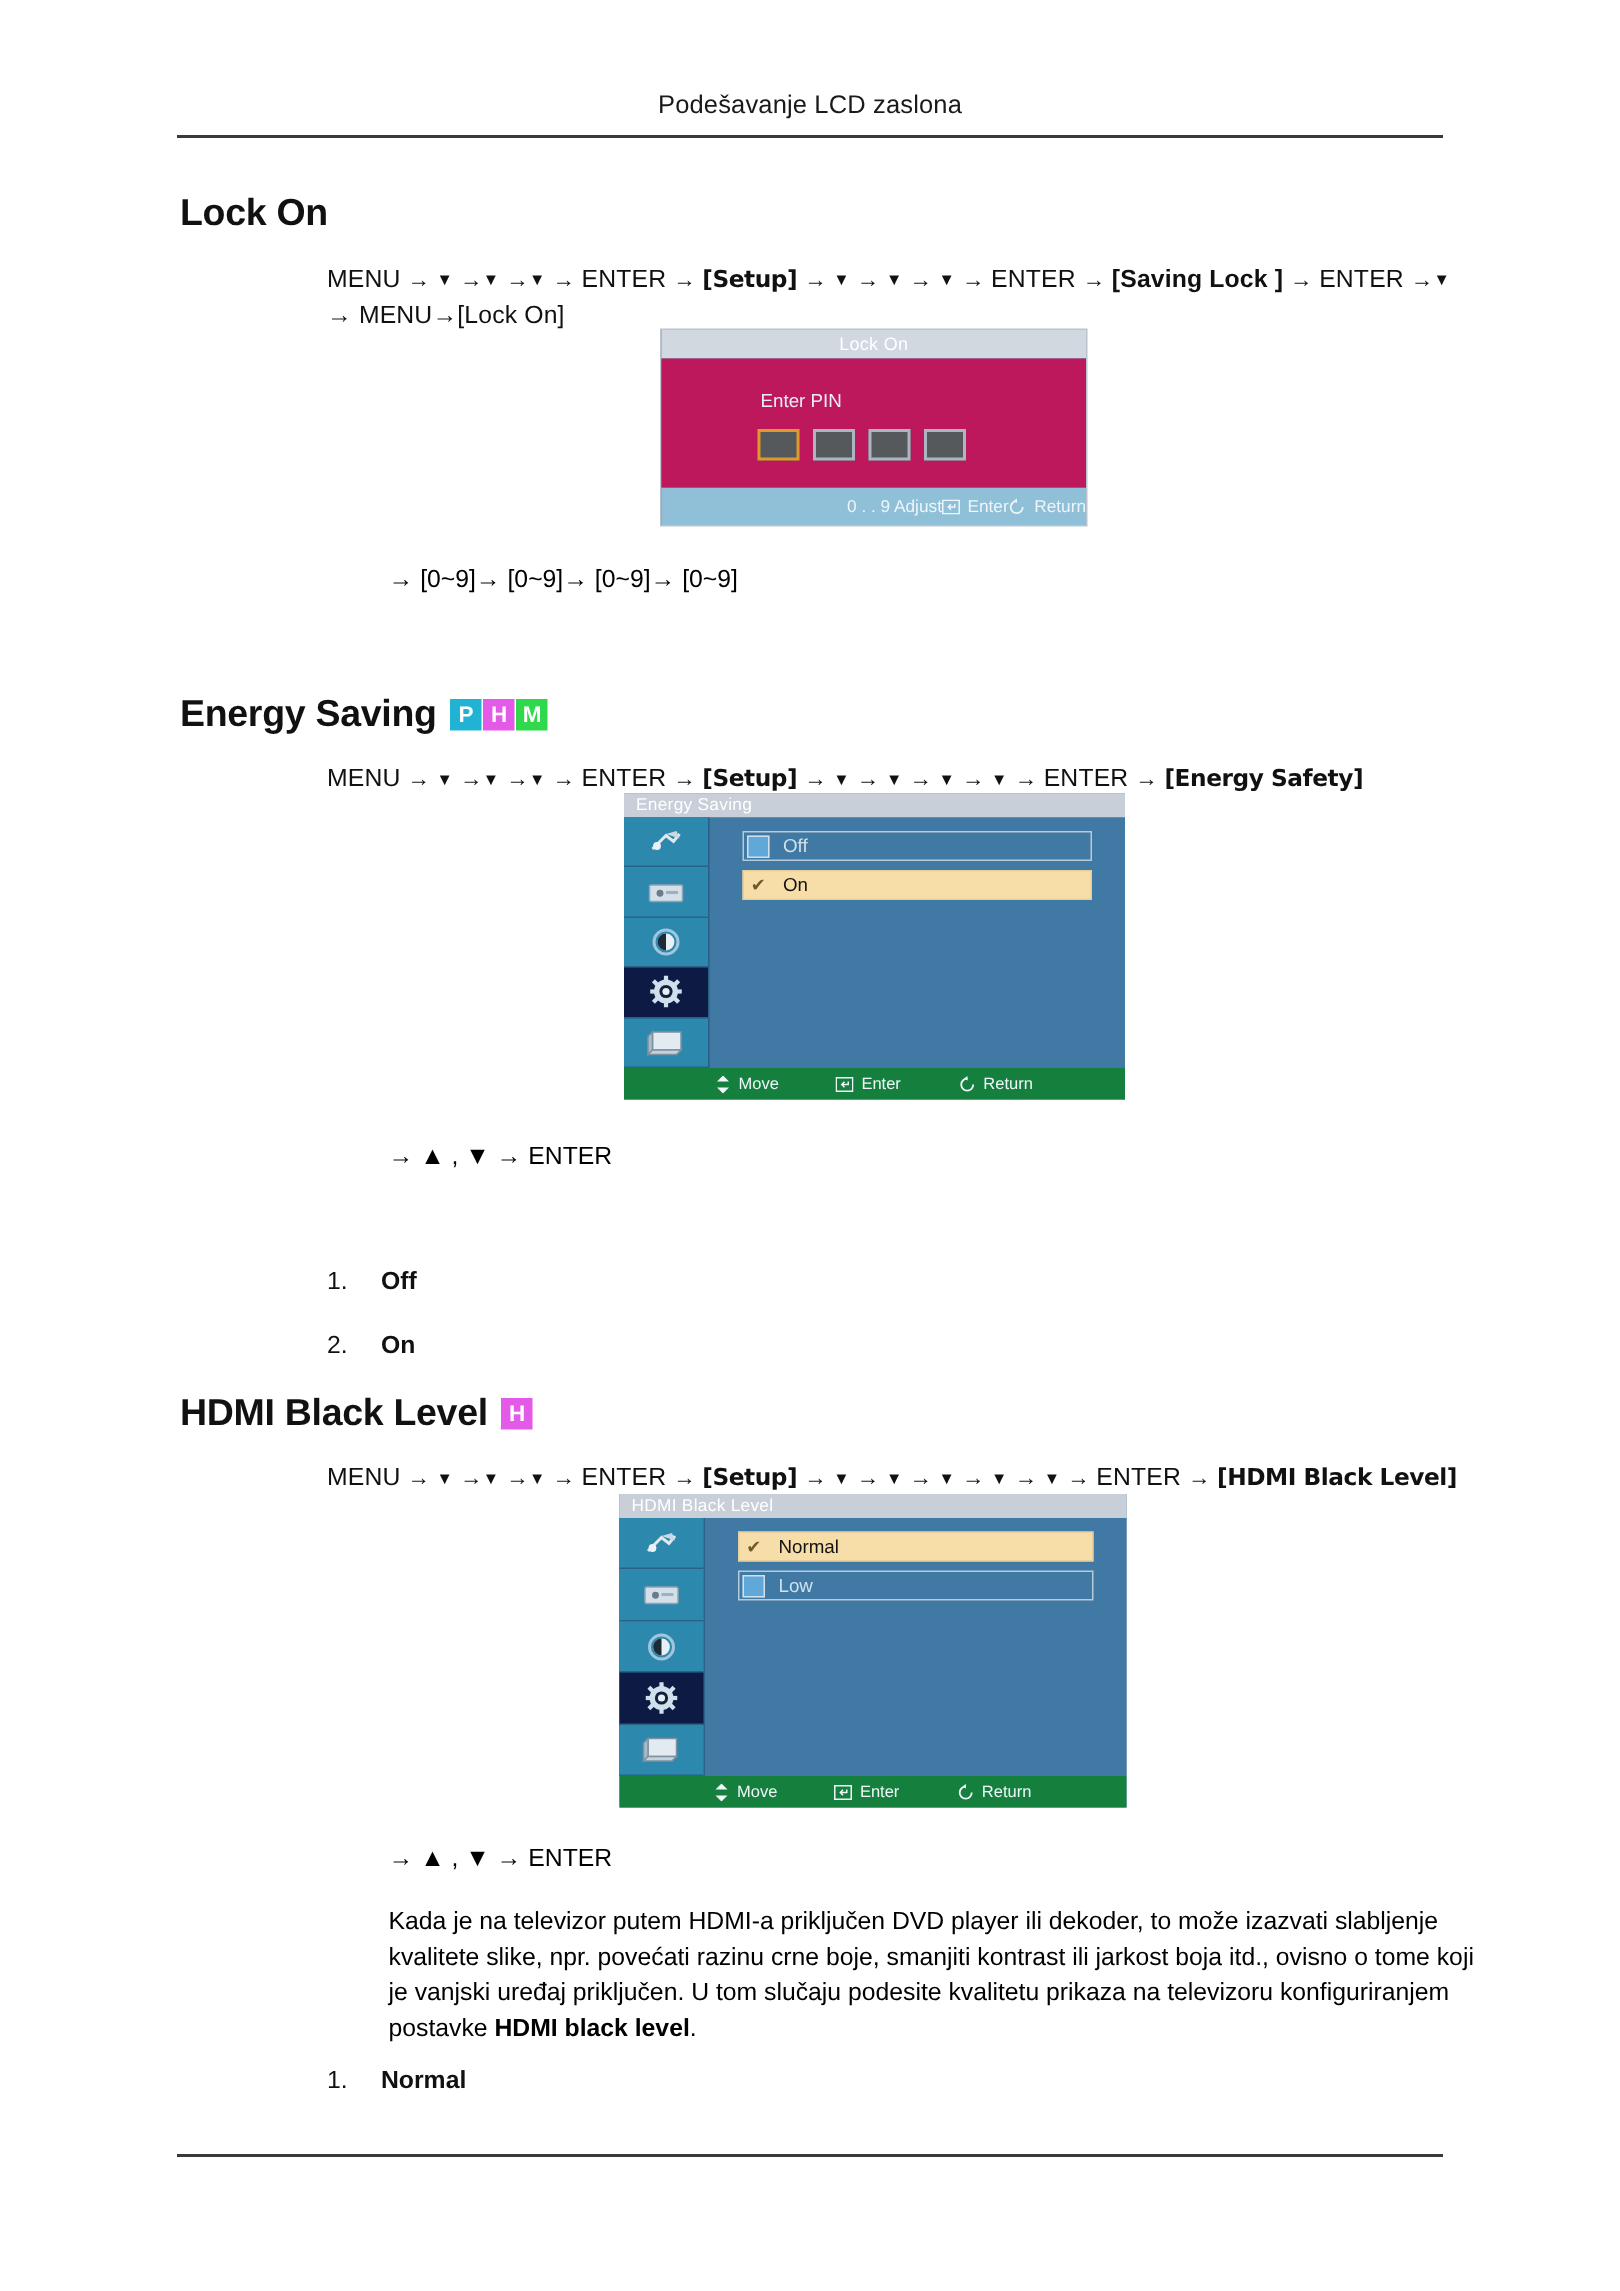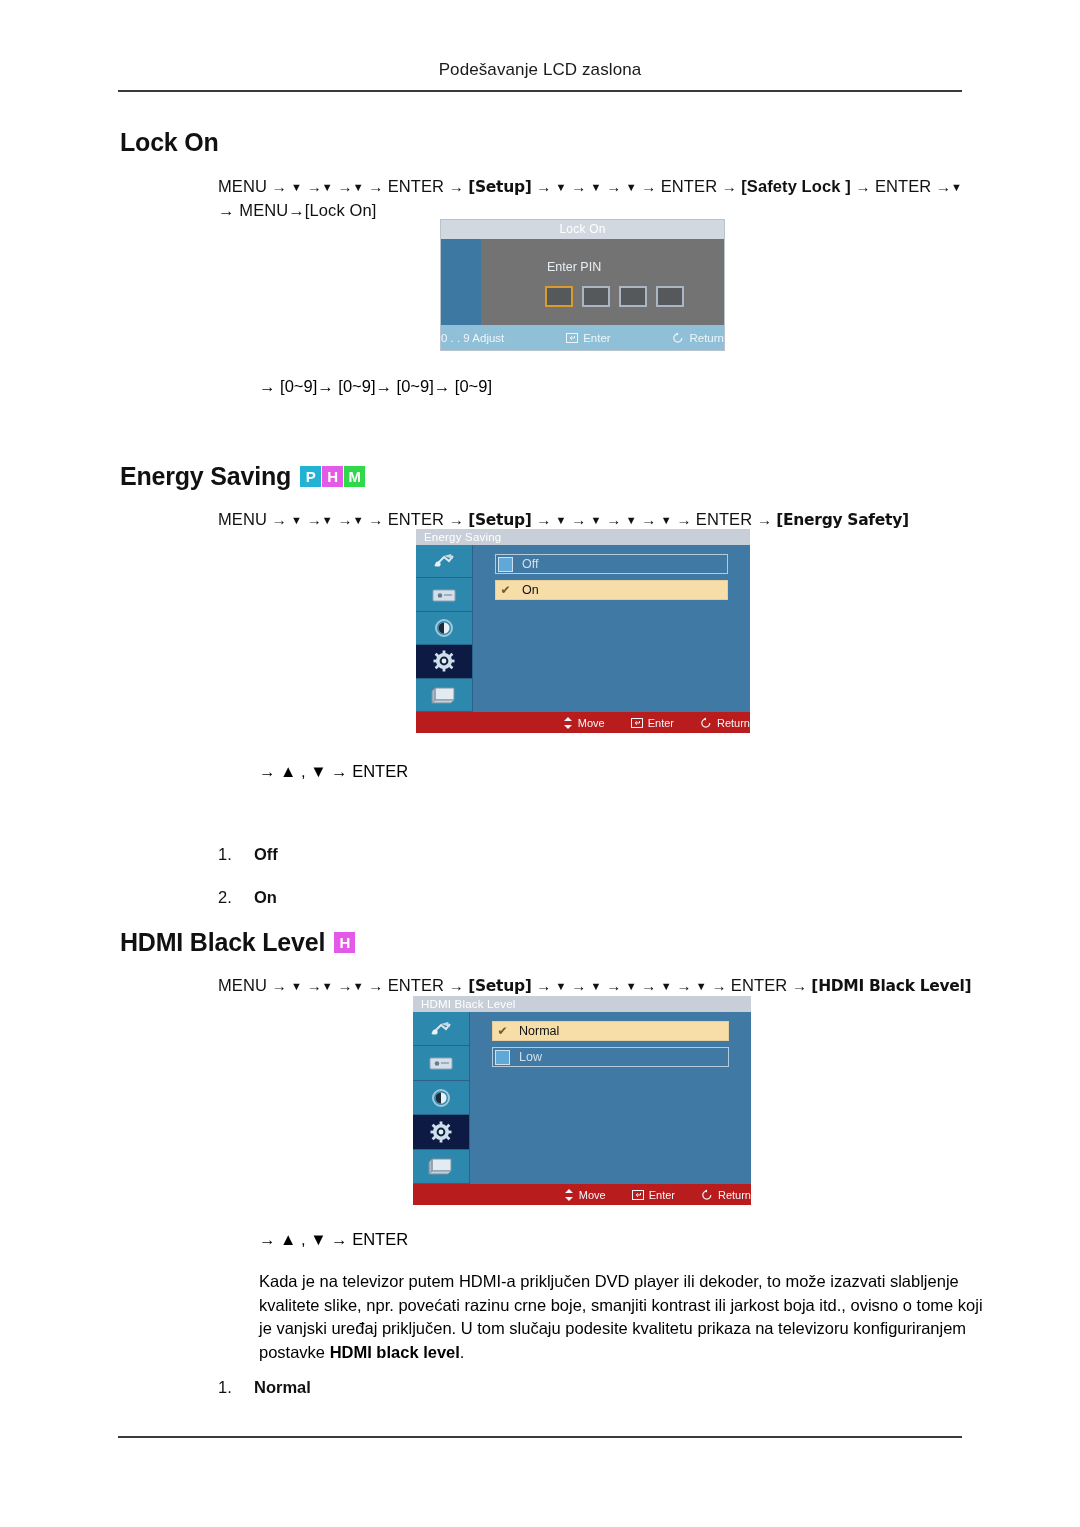--- a/index.html
+++ b/index.html
@@ -125,22 +125,21 @@
     background: #d2d8e0;
     color: #ffffff;
     font-size: 12px;
     text-align: center;
     line-height: 19px;
     letter-spacing: 0.2px;
   }
   .osd-lock .body {
     position: relative;
     height: 86px;
-    background: #737373;
-    margin-left: 40px;
+    background: #be185d;
   }
   .osd-lock .enter-pin {
     position: absolute;
     left: 66px; top: 21px;
     color: #e9eef3;
     font-size: 12.5px;
   }
   .pin-row {
     position: absolute;
     left: 64px; top: 47px;
@@ -151,21 +150,21 @@
     width: 28px; height: 21px;
     background: #55595b;
     border: 2px solid #aab6c2;
   }
   .pin-box.focused { border-color: #dd9a2c; }
   .osd-lock .footbar {
     height: 25px;
     background: #8fc0d8;
     display: flex;
     align-items: center;
-    justify-content: space-between;
+    justify-content: flex-end;
     font-size: 11.5px;
     color: #eef5fa;
   }
   .osd-lock .footbar .fitem { display: flex; align-items: center; gap: 5px; }
 
   
   .osd-menu {
     position: absolute;
     background: #3d78a3;
   }
@@ -235,25 +234,25 @@
   .opt-row.unselected .opt-marker {
     background: #5fa8d8;
     border: 1px solid #cfe0ec;
   }
   .opt-row.selected .opt-marker {
     color: #6d5a2a;
     font-size: 12px;
   }
   .osd-menu .mfoot {
     height: 21px;
-    background: #b91c1c;
+    background: #15803d;
     display: flex;
     align-items: center;
-    justify-content: flex-end;
-    gap: 26px;
+    justify-content: center;
+    gap: 38px;
     font-size: 11px;
     color: #f0f7fb;
   }
   .osd-menu .mfoot .fitem { display: flex; align-items: center; gap: 5px; }
 </style>
 </head>
 <body>
 
 <div class="page">
 
@@ -272,21 +271,21 @@
     <span class="arrow"> → </span>
     <span class="tok">ENTER</span>
     <span class="arrow"> → </span>
     <span class="boxed">[Setup]</span>
     <span class="arrow"> → </span><span class="dn">▼</span>
     <span class="arrow">→ </span><span class="dn">▼</span>
     <span class="arrow">→ </span><span class="dn">▼</span>
     <span class="arrow"> → </span>
     <span class="tok">ENTER</span>
     <span class="arrow"> → </span>
-    <span class="semibold">[Safety Lock ]</span>
+    <span class="semibold">[Saving Lock ]</span>
     <span class="arrow">→ </span>
     <span class="tok">ENTER</span>
     <span class="arrow">→</span><span class="dn">▼</span>
   </div>
 
   <div class="path" style="top:201px;">→ MENU→[Lock On]</div>
 
   <div class="osd-lock">
     <div class="titlebar">Lock On</div>
     <div class="body">

